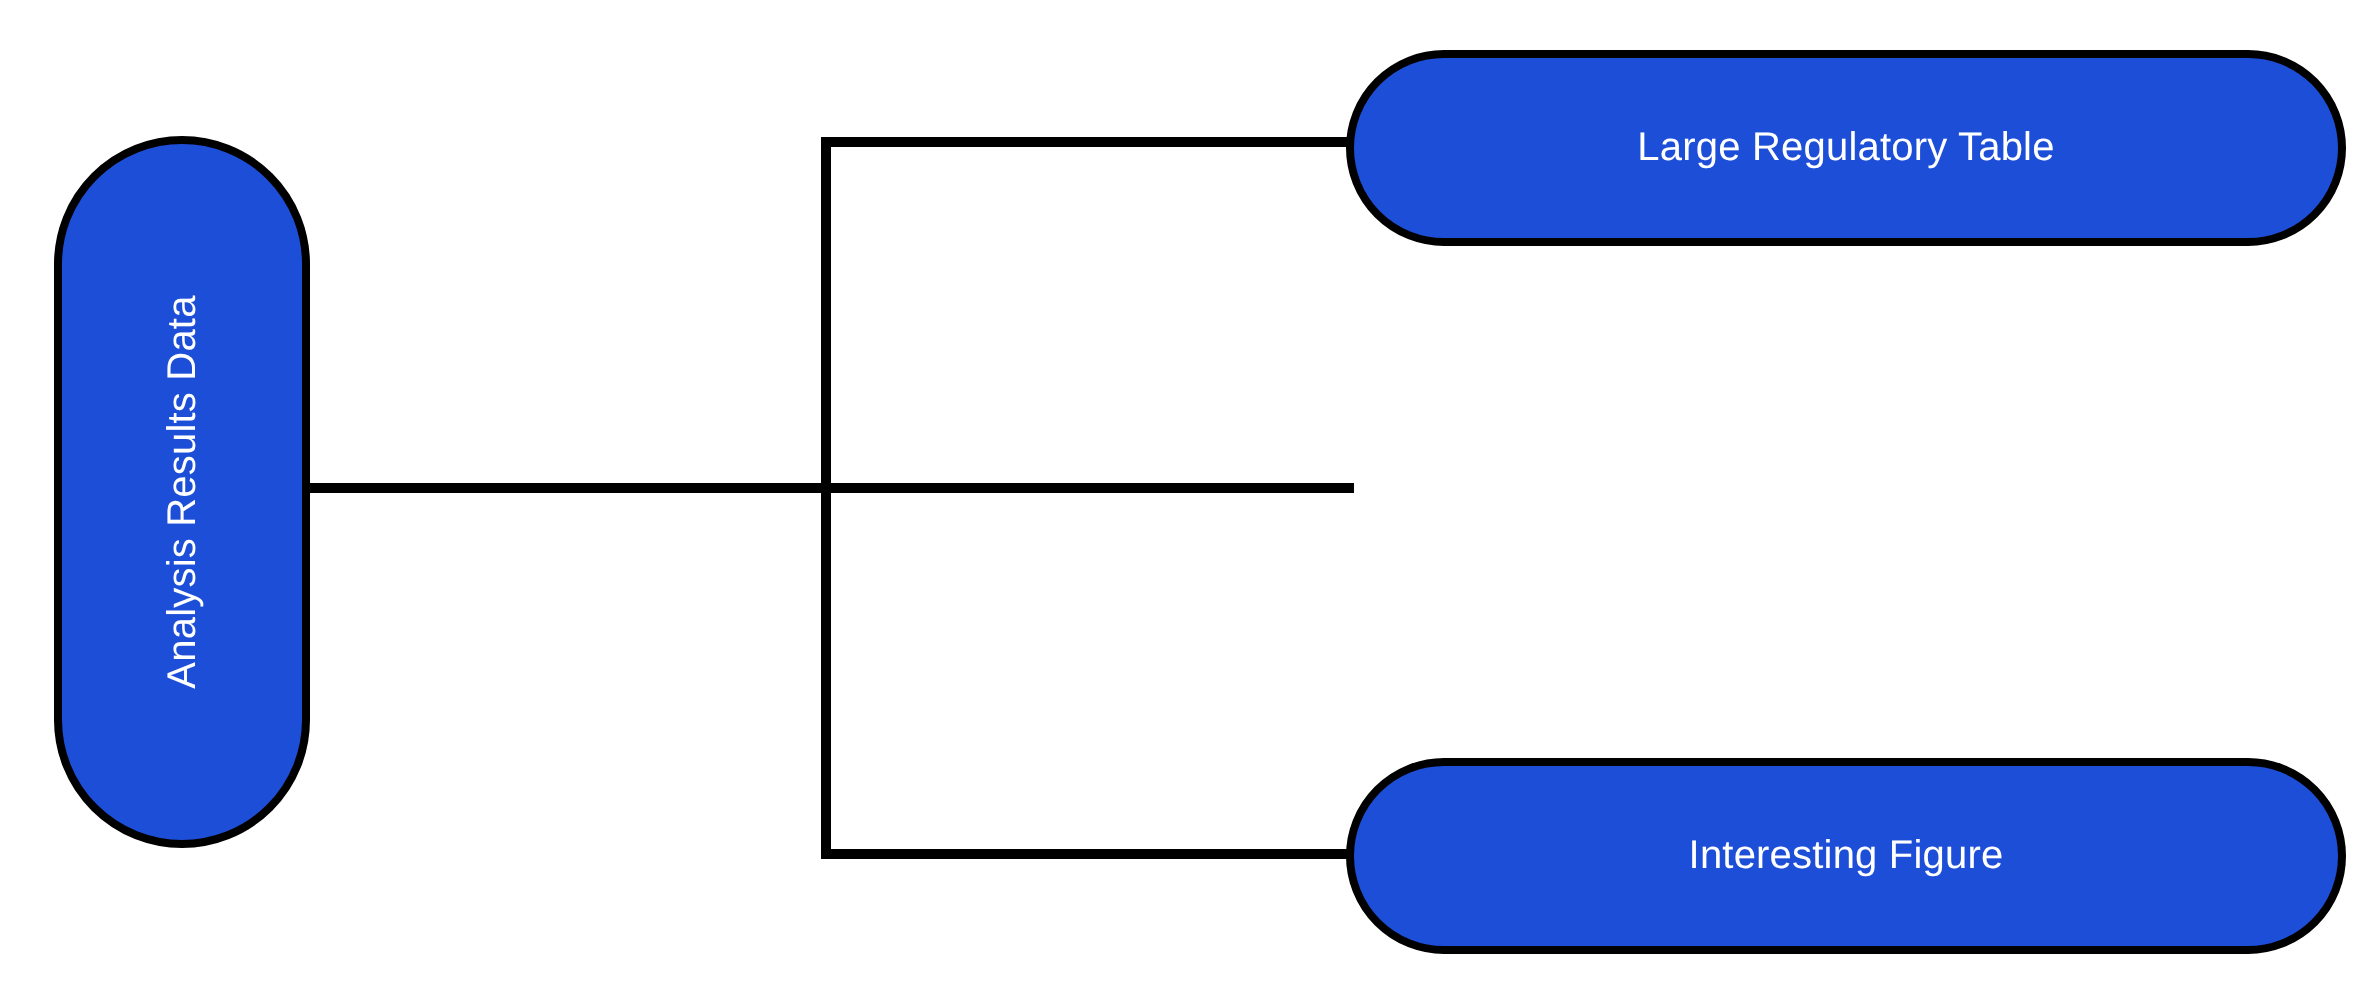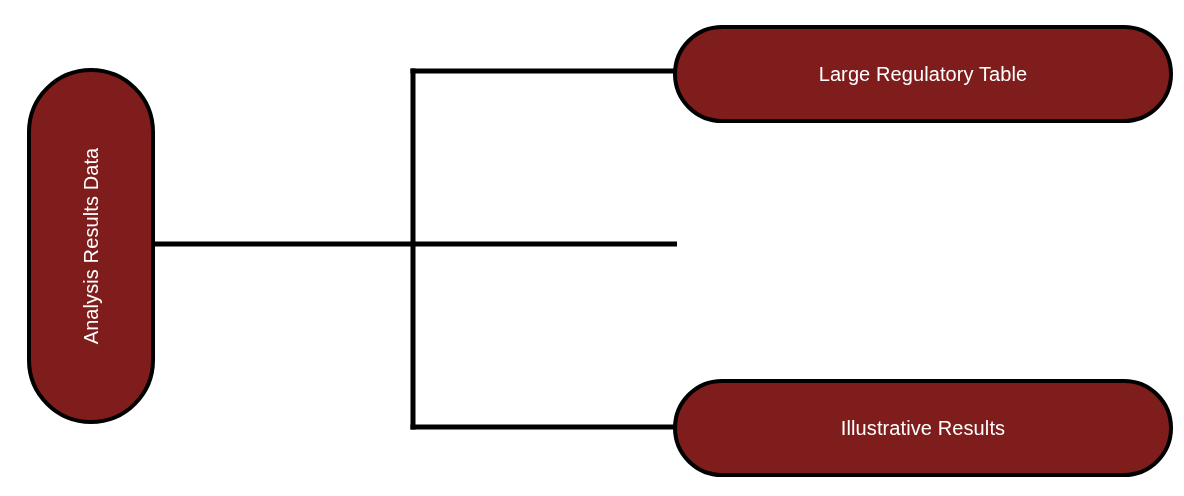--- a/index.html
+++ b/index.html
@@ -20,21 +20,21 @@
   .connector-layer {
     position: absolute;
     left: 0;
     top: 0;
     width: 1184px;
     height: 496px;
   }
   .node {
     position: absolute;
     box-sizing: border-box;
-    background: #7f1d1d;
+    background: #1d4ed8;
     border: 4px solid #000000;
     display: flex;
     align-items: center;
     justify-content: center;
   }
   .node-label {
     color: #ffffff;
     font-size: 20px;
     font-weight: 400;
     line-height: 1.2;
@@ -85,16 +85,16 @@
   <div class="node" id="node-root">
     <span class="node-label">Analysis Results Data</span>
   </div>
 
   <div class="node node-child" id="node-child-0">
     <span class="node-label">Large Regulatory Table</span>
   </div>
 
 
   <div class="node node-child" id="node-child-2">
-    <span class="node-label">Illustrative Results</span>
+    <span class="node-label">Interesting Figure</span>
   </div>
 
 </div>
 
 </body></html>

